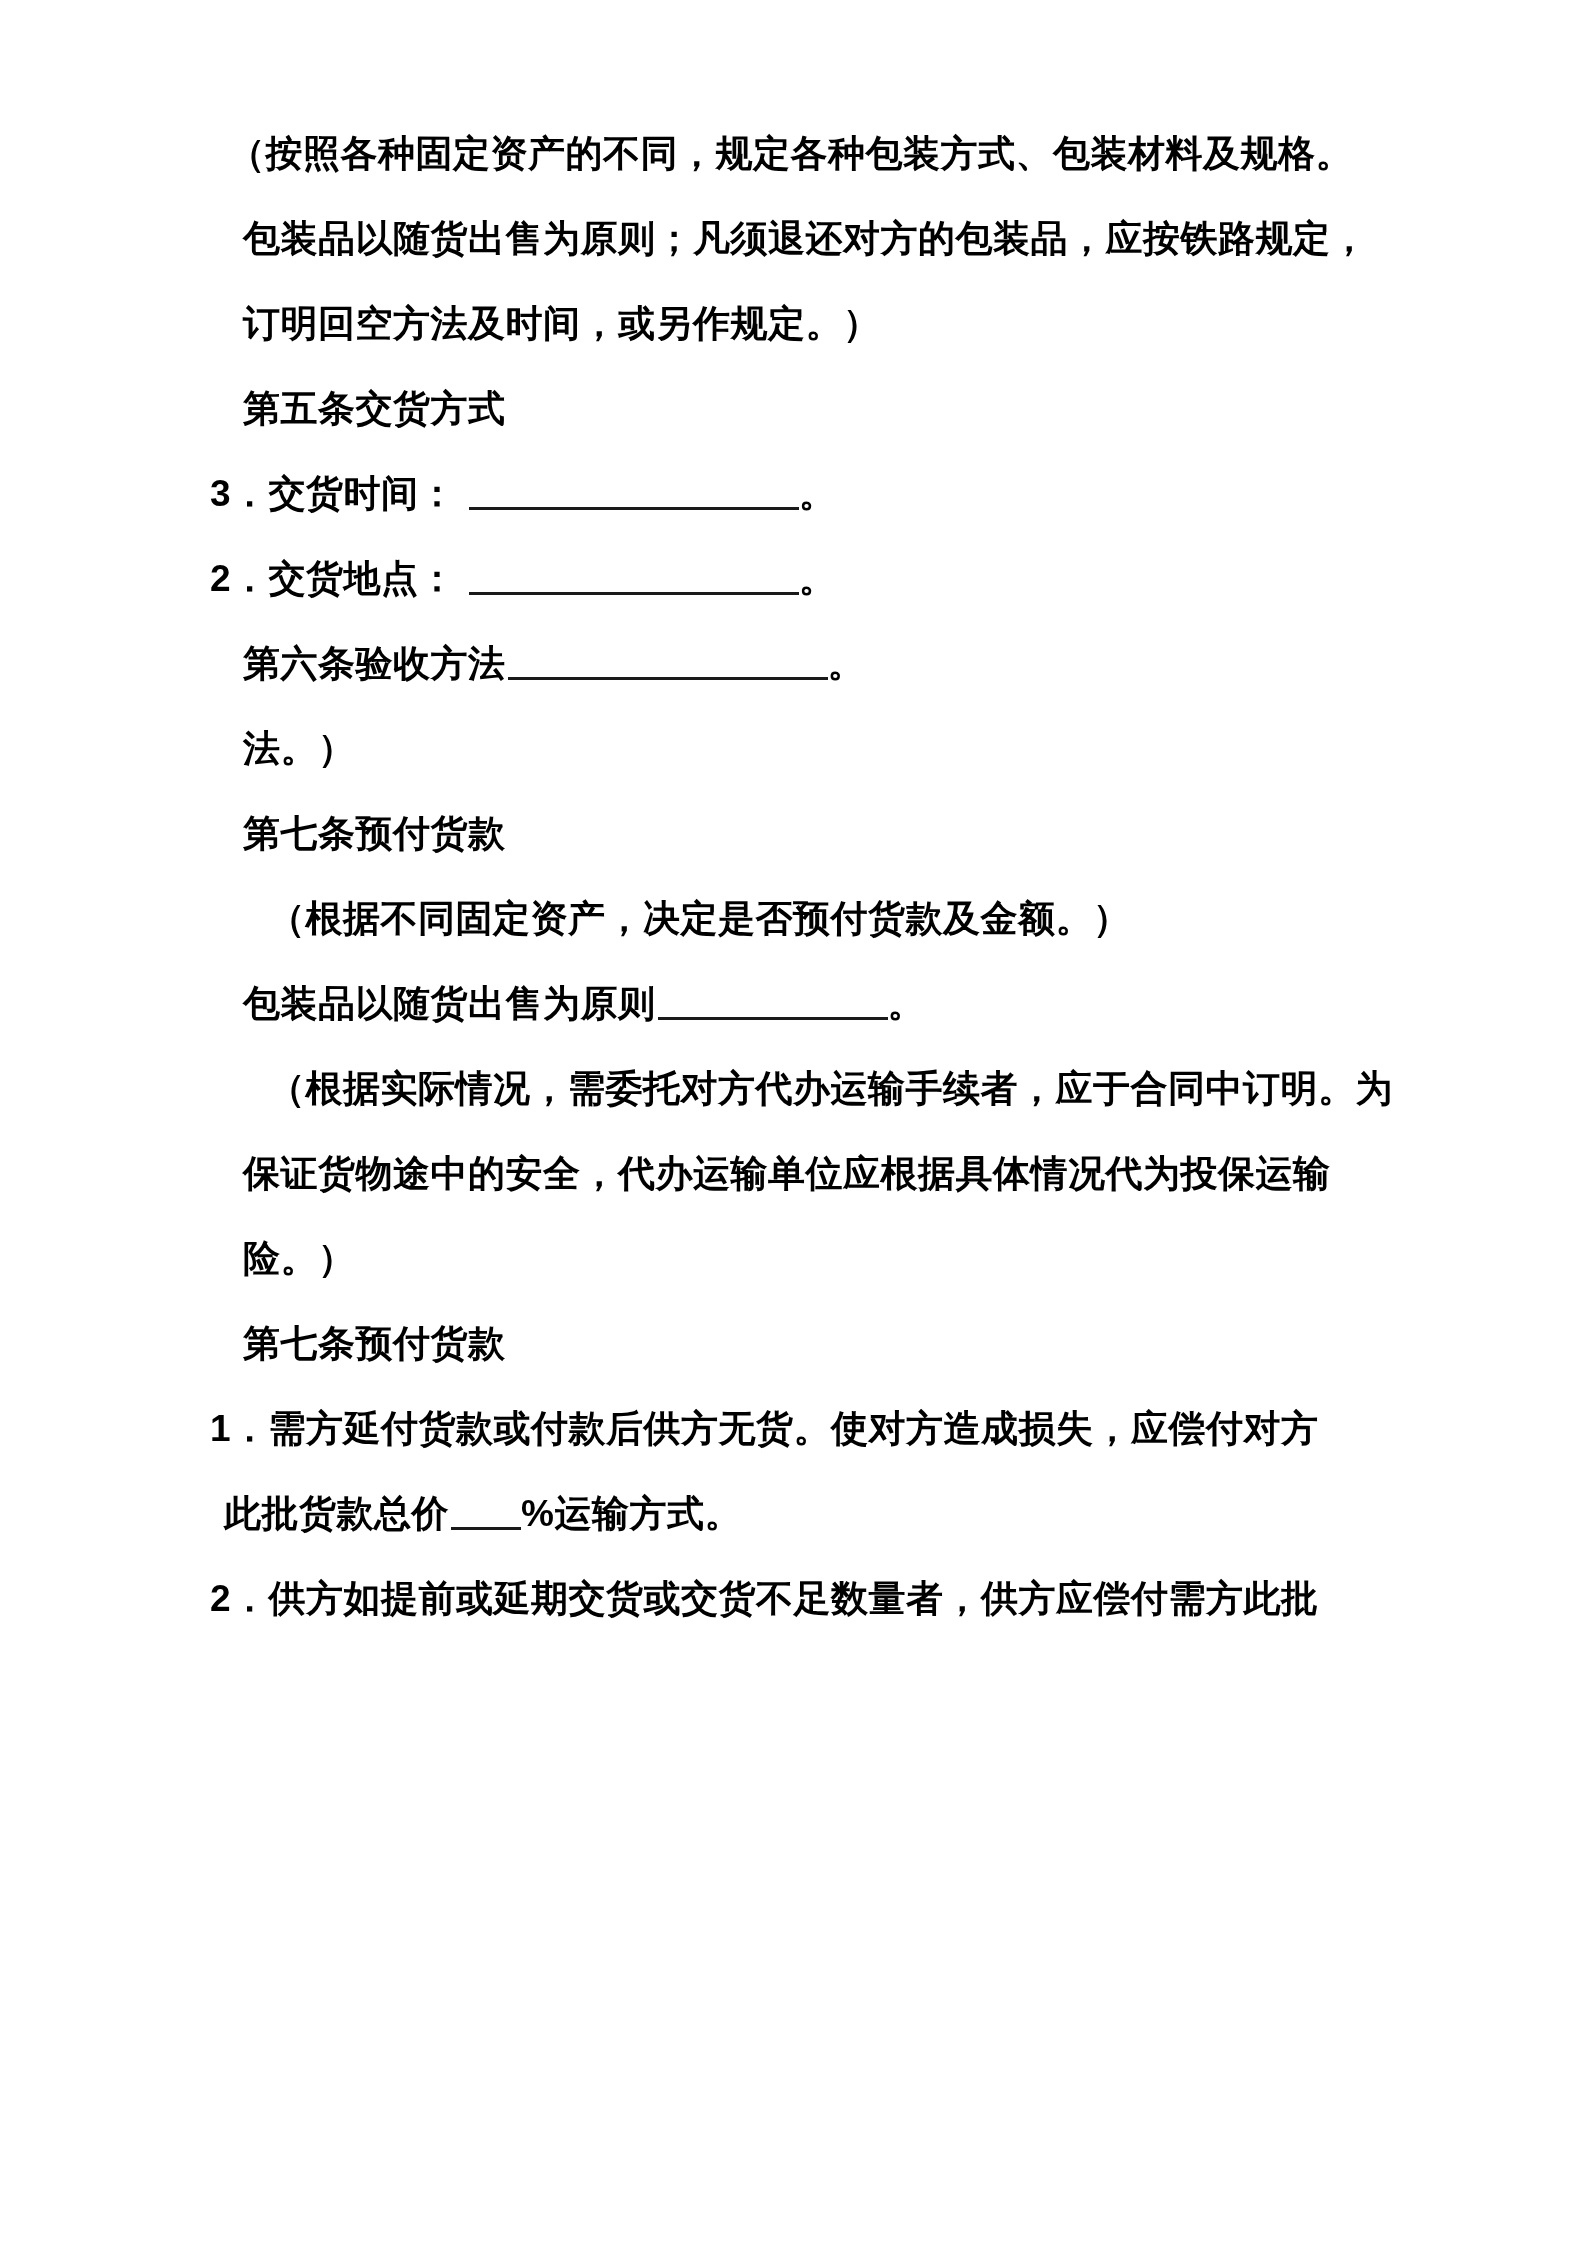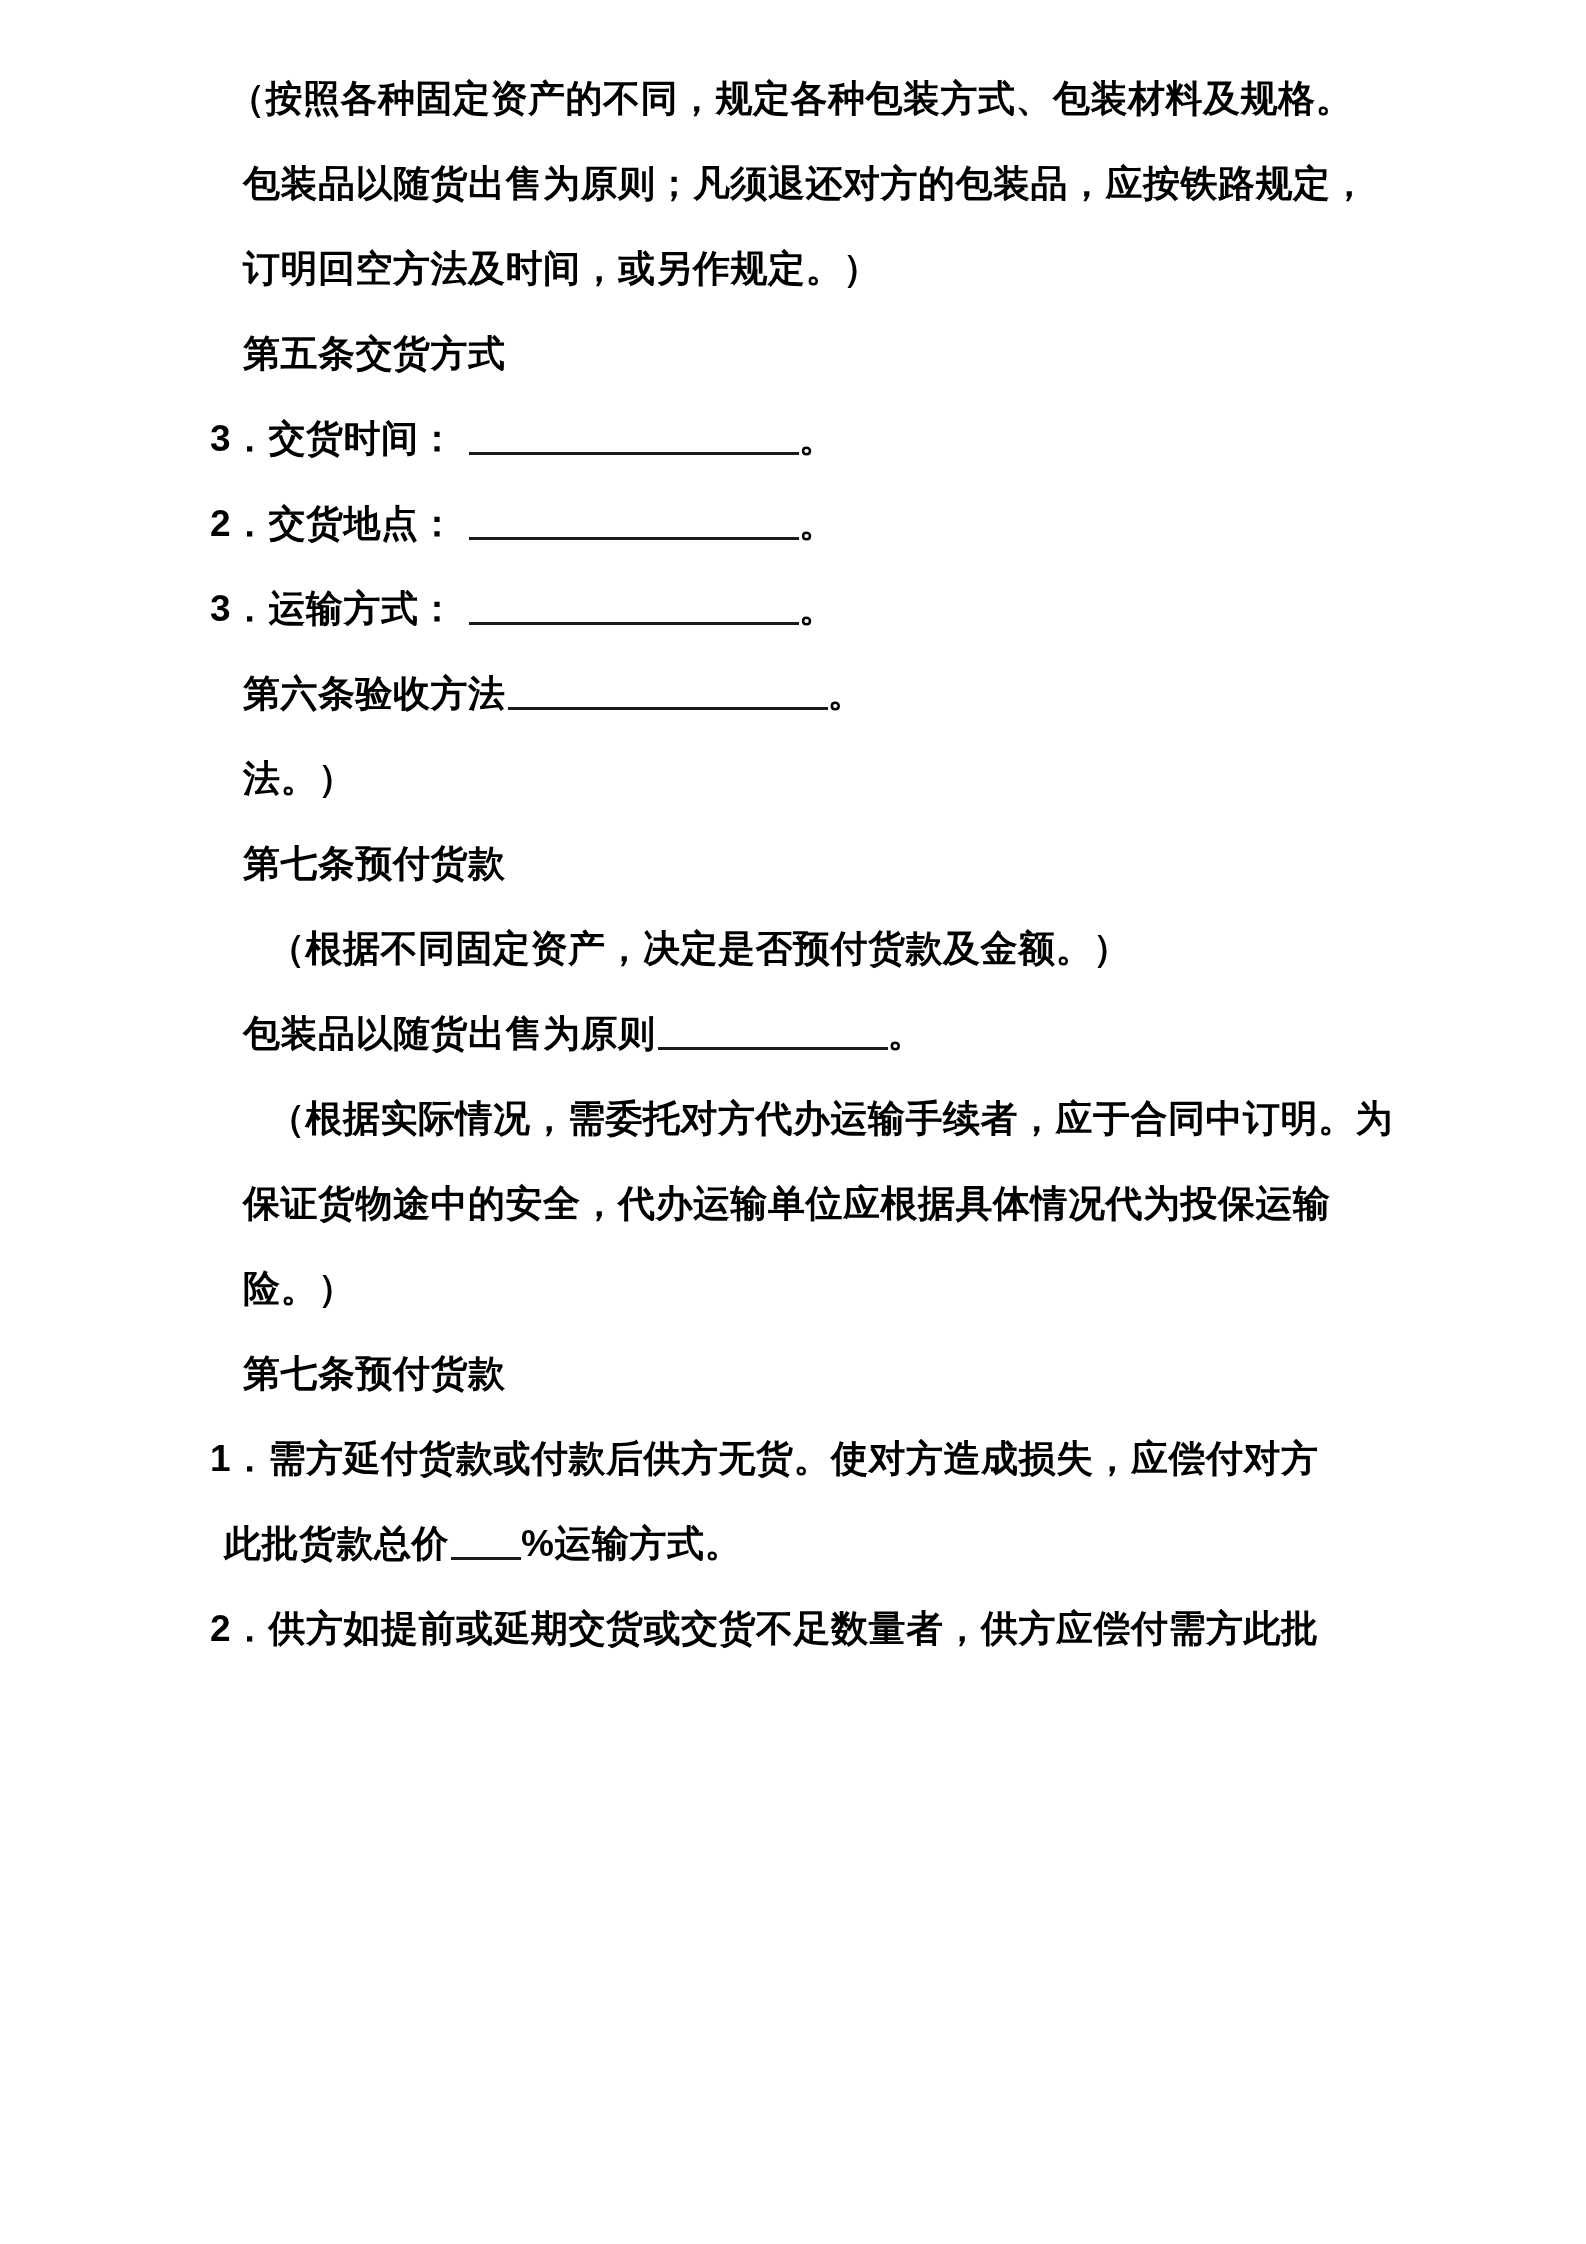--- a/index.html
+++ b/index.html
@@ -13,21 +13,21 @@
     width: 1586px;
     height: 2244px;
     background: var(--page-bg);
     overflow: hidden;
     font-family: "Liberation Sans", "DejaVu Sans", sans-serif;
   }
   .page {
     width: 1586px;
     height: 2244px;
     background: var(--page-bg);
-    padding-top: 56px;
+    padding-top: 111px;
   }
   .line {
     height: 85px;
     line-height: 85px;
     font-size: 37px;
     font-weight: bold;
     color: var(--text-color);
     white-space: nowrap;
     letter-spacing: 0.5px;
   }
@@ -47,21 +47,20 @@
 </head>
 <body>
 
 <main class="page">
     <div class="line ind-open"><span>（按照各种固定资产的不同，规定各种包装方式、包装材料及规格。</span></div>
     <div class="line ind-base"><span>包装品以随货出售为原则；凡须退还对方的包装品，应按铁路规定，</span></div>
     <div class="line ind-base"><span>订明回空方法及时间，或另作规定。）</span></div>
     <div class="line ind-base"><span>第五条交货方式</span></div>
     <div class="line ind-num"><span>3．交货时间： </span><span class="blank" style="width: 330px;"></span><span>。</span></div>
     <div class="line ind-num"><span>2．交货地点： </span><span class="blank" style="width: 330px;"></span><span>。</span></div>
-    <div class="line ind-num"><span>3．运输方式： </span><span class="blank" style="width: 330px;"></span><span>。</span></div>
     <div class="line ind-base"><span>第六条验收方法</span><span class="blank" style="width: 320px;"></span><span>。</span></div>
     <div class="line ind-base"><span>法。）</span></div>
     <div class="line ind-base"><span>第七条预付货款</span></div>
     <div class="line ind-open2"><span>（根据不同固定资产，决定是否预付货款及金额。）</span></div>
     <div class="line ind-base"><span>包装品以随货出售为原则</span><span class="blank" style="width: 230px;"></span><span>。</span></div>
     <div class="line ind-open2"><span>（根据实际情况，需委托对方代办运输手续者，应于合同中订明。为</span></div>
     <div class="line ind-base"><span>保证货物途中的安全，代办运输单位应根据具体情况代为投保运输</span></div>
     <div class="line ind-base"><span>险。）</span></div>
     <div class="line ind-base"><span>第七条预付货款</span></div>
     <div class="line ind-num"><span>1．需方延付货款或付款后供方无货。使对方造成损失，应偿付对方</span></div>

